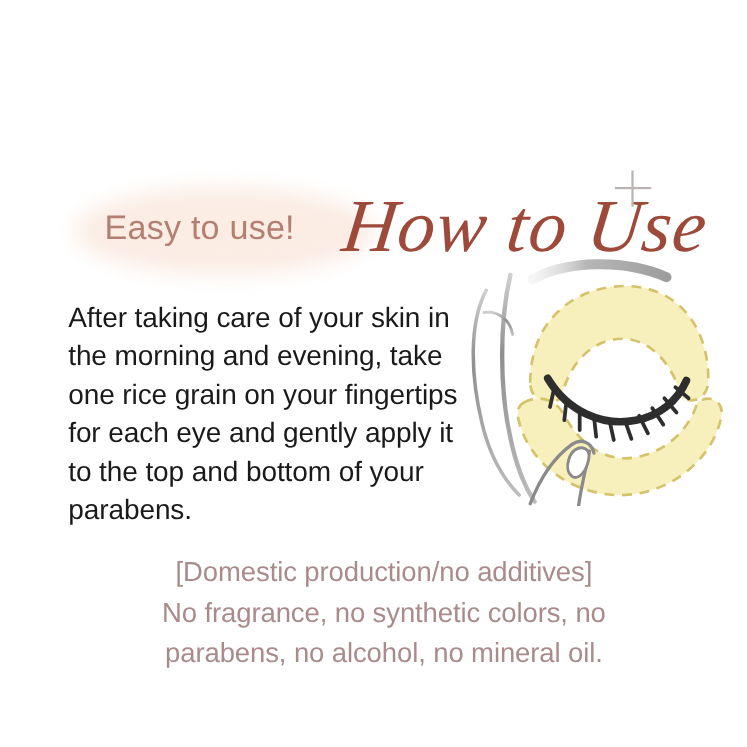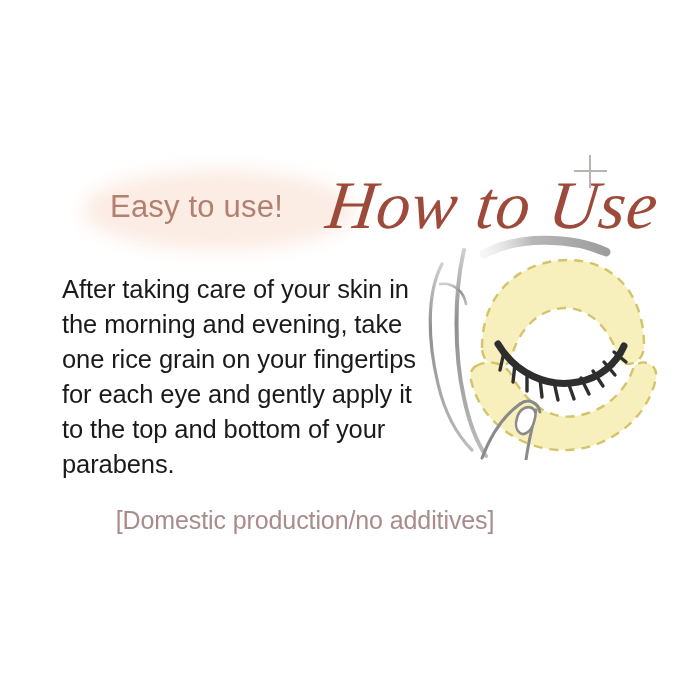--- a/index.html
+++ b/index.html
@@ -14,21 +14,21 @@
     position: relative;
     width: 679px;
     height: 679px;
     background: #ffffff;
     overflow: hidden;
   }
 
   
   .header {
     position: absolute;
-    left: 15px;
+    left: 0;
     top: 78px;
     width: 642px;
     height: 110px;
   }
   .header-blob {
     position: absolute;
     left: 68px;
     top: 92px;
     width: 272px;
     height: 80px;
@@ -118,20 +118,21 @@
     position: absolute;
     left: 0;
     top: 502px;
     width: 610px;
     text-align: center;
     font-family: "Liberation Sans", sans-serif;
     font-size: 25px;
     line-height: 37px;
     color: #a98b8b;
     letter-spacing: -0.1px;
+    padding-left: 44px;
   }
   .footer-notes .note-line { display: block; }
 </style>
 </head>
 <body>
 
 <div class="canvas">
 
   <div class="header">
     <div class="header-blob"></div>
@@ -201,15 +202,17 @@
         <path d="M116 188 C 112 206, 108 222, 106 238" stroke-width="3"></path>
         <path d="M100 182 C 108 176, 118 180, 120 190" stroke-width="3"></path>
         <path d="M97 196 C 99 188, 106 183, 112 186 C 116 188, 116 194, 114 200
                  C 111 210, 104 214, 100 211 C 96 208, 95 202, 97 196 Z" stroke-width="2.6" fill="#ffffff"></path>
       </g>
     </svg>
   </div>
 
   <div class="footer-notes">
     <span class="note-line">[Domestic production/no additives]</span>
+    <span class="note-line">No fragrance, no synthetic colors, no</span>
+    <span class="note-line">parabens, no alcohol, no mineral oil.</span>
   </div>
 
 </div>
 
 </body></html>

